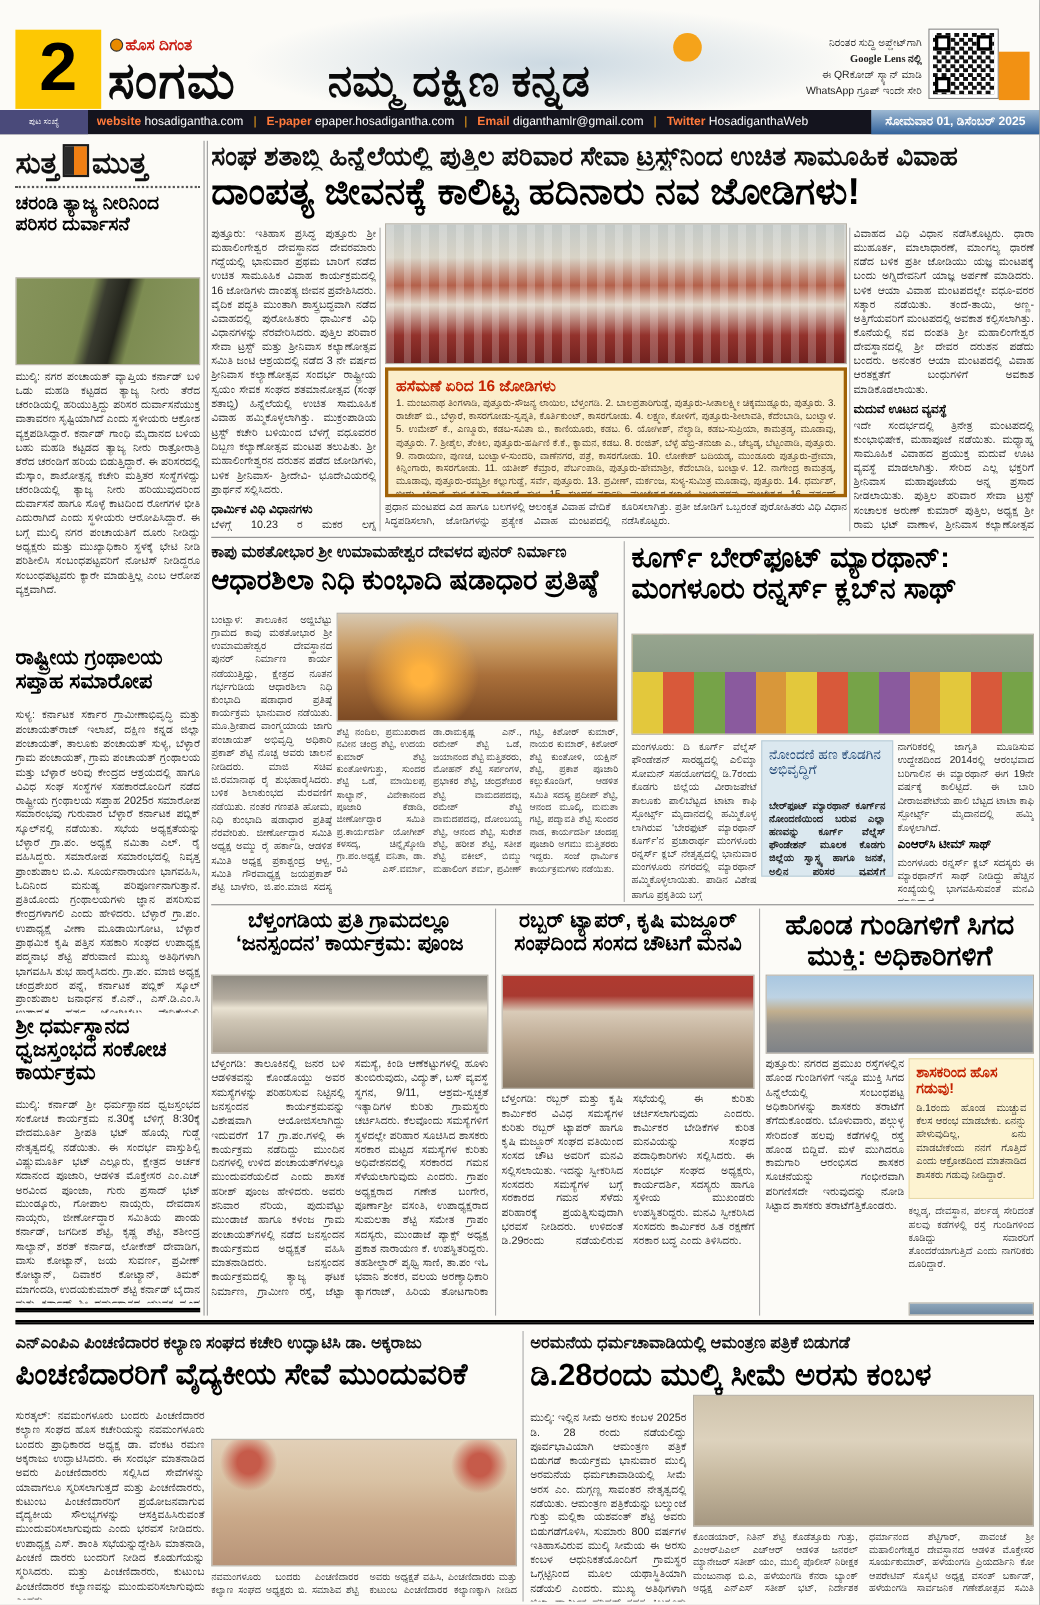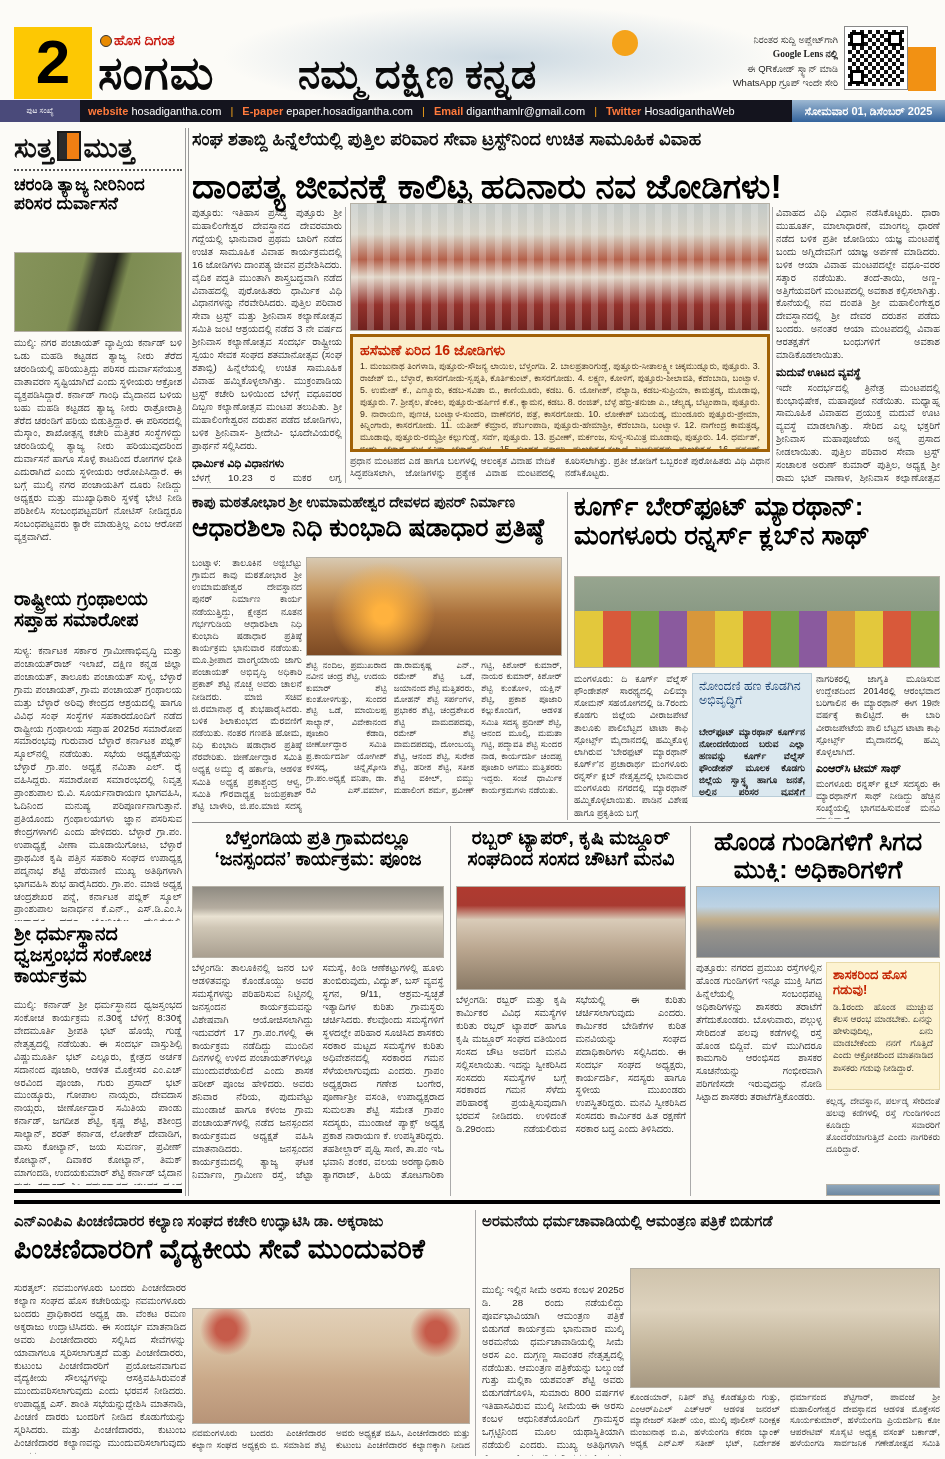--- a/index.html
+++ b/index.html
@@ -64,22 +64,22 @@
   .sb-t1{left:14px;top:176px;width:168px;height:74px;font-size:17px;}
   .sb-ph{left:14px;top:252px;width:168px;height:80px;}
   .sb-b1{left:14px;top:337px;width:168px;height:248px;}
   .sb-t2{left:14px;top:589px;width:168px;height:52px;font-size:19px;}
   .sb-b2{left:14px;top:645px;width:168px;height:276px;}
   .sb-t3{left:14px;top:924px;width:168px;height:72px;font-size:19px;}
   .sb-b3{left:14px;top:999px;width:168px;height:186px;}
   .sb-sep{left:14px;top:1189px;width:168px;}
   .sb-vr{left:185px;top:128px;height:1068px;}
   
-  .wd-kick{left:192px;top:129px;width:748px;height:26px;font-size:18px;}
-  .wd-hl{left:192px;top:168px;width:748px;height:46px;font-size:34px;}
+  .wd-kick{left:192px;top:129px;width:748px;height:26px;font-size:24px;}
+  .wd-hl{left:192px;top:156px;width:748px;height:46px;font-size:34px;}
   .wd-c1{left:192px;top:207px;width:150px;height:276px;}
   .wd-vr1{left:345px;top:207px;height:276px;}
   .wd-ph{left:350px;top:203px;width:420px;height:128px;}
   .wd-box{left:350px;top:334px;width:420px;height:118px;background:#fbeecb;border:3px solid #a16207;padding:5px 7px;overflow:hidden;}
   .wd-box-t{color:#c32200;font-weight:bold;font-size:14px;margin-bottom:2px;}
   .wd-box-b{font-size:8.8px;line-height:1.35;text-align:justify;color:#3a2a1a;}
   .wd-cap{left:350px;top:455px;width:420px;height:30px;column-count:2;column-gap:10px;font-size:9.3px;}
   .wd-vr2{left:772px;top:207px;height:276px;}
   .wd-c2{left:776px;top:207px;width:164px;height:276px;}
   .wd-hr{left:192px;top:488px;width:748px;}
@@ -252,17 +252,18 @@
   <div class="abs drule page-sep"></div>
 
   <div class="abs kick pn-kick">ಎನ್‌ಎಂಪಿಎ ಪಿಂಚಣಿದಾರರ ಕಲ್ಯಾಣ ಸಂಘದ ಕಚೇರಿ ಉದ್ಘಾಟಿಸಿ ಡಾ. ಅಕ್ಕರಾಜು</div>
   <div class="abs hl pn-hl">ಪಿಂಚಣಿದಾರರಿಗೆ ವೈದ್ಯಕೀಯ ಸೇವೆ ಮುಂದುವರಿಕೆ</div>
   <div class="abs body-txt pn-body">ಸುರತ್ಕಲ್: ನವಮಂಗಳೂರು ಬಂದರು ಪಿಂಚಣಿದಾರರ ಕಲ್ಯಾಣ ಸಂಘದ ಹೊಸ ಕಚೇರಿಯನ್ನು ನವಮಂಗಳೂರು ಬಂದರು ಪ್ರಾಧಿಕಾರದ ಅಧ್ಯಕ್ಷ ಡಾ. ವೆಂಕಟ ರಮಣ ಅಕ್ಕರಾಜು ಉದ್ಘಾಟಿಸಿದರು. ಈ ಸಂದರ್ಭ ಮಾತನಾಡಿದ ಅವರು ಪಿಂಚಣಿದಾರರು ಸಲ್ಲಿಸಿದ ಸೇವೆಗಳನ್ನು ಯಾವಾಗಲೂ ಸ್ಮರಿಸಲಾಗುತ್ತದೆ ಮತ್ತು ಪಿಂಚಣಿದಾರರು, ಕುಟುಂಬ ಪಿಂಚಣಿದಾರರಿಗೆ ಪ್ರಯೋಜನವಾಗುವ ವೈದ್ಯಕೀಯ ಸೌಲಭ್ಯಗಳನ್ನು ಆಸಕ್ತಿವಹಿಸಿರುವಂತೆ ಮುಂದುವರಿಸಲಾಗುವುದು ಎಂದು ಭರವಸೆ ನೀಡಿದರು. ಉಪಾಧ್ಯಕ್ಷ ಎಸ್. ಶಾಂತಿ ಸಭೆಯನ್ನುದ್ದೇಶಿಸಿ ಮಾತನಾಡಿ, ಪಿಂಚಣಿ ದಾರರು ಬಂದರಿಗೆ ನೀಡಿದ ಕೊಡುಗೆಯನ್ನು ಸ್ಮರಿಸಿದರು. ಮತ್ತು ಪಿಂಚಣಿದಾರರು, ಕುಟುಂಬ ಪಿಂಚಣಿದಾರರ ಕಲ್ಯಾಣವನ್ನು ಮುಂದುವರಿಸಲಾಗುವುದು ಎಂದರು.</div>
   <div class="ph ph-pension pn-ph"></div>
   <div class="abs body-txt pn-cap">ನವಮಂಗಳೂರು ಬಂದರು ಪಿಂಚಣಿದಾರರ ಕಲ್ಯಾಣ ಸಂಘದ ಅಧ್ಯಕ್ಷರು ಬಿ. ಸಮಾಶಿವ ಶೆಟ್ಟಿ ಅವರು ಅಧ್ಯಕ್ಷತೆ ವಹಿಸಿ, ಪಿಂಚಣಿದಾರರು ಮತ್ತು ಕುಟುಂಬ ಪಿಂಚಣಿದಾರರ ಕಲ್ಯಾಣಕ್ಕಾಗಿ ನೀಡಿದ ಬೆಂಬಲಕ್ಕಾಗಿ ಅಧ್ಯಕ್ಷರು ಮತ್ತು ಉಪಾಧ್ಯಕ್ಷರಿಗೆ ಕೃತಜ್ಞತೆ ಸಲ್ಲಿಸಿದರು. ಎನ್‌ಎಂಪಿ ಪಿಂಚಣಿದಾರರ ಕಲ್ಯಾಣ ಸಂಘದ ಕಾರ್ಯದರ್ಶಿ ಎಚ್‌ಆರ್ ದಿನೇಶ್ ಆಚಾರ್ ಸ್ವಾಗತಿಸಿದರು. ಶ್ರೀದೇವಿ ರಾವ್ ವಂದಿಸಿದರು.</div>
   <div class="abs vrule bt-vr"></div>
 
   <div class="abs kick km-kick">ಅರಮನೆಯ ಧರ್ಮಚಾವಾಡಿಯಲ್ಲಿ ಆಮಂತ್ರಣ ಪತ್ರಿಕೆ ಬಿಡುಗಡೆ</div>
+  <div class="abs hl km-hl">ಡಿ.28ರಂದು ಮುಲ್ಕಿ ಸೀಮೆ ಅರಸು ಕಂಬಳ</div>
   <div class="abs body-txt km-body">ಮುಲ್ಕಿ: ಇಲ್ಲಿನ ಸೀಮೆ ಅರಸು ಕಂಬಳ 2025ರ ಡಿ. 28 ರಂದು ನಡೆಯಲಿದ್ದು ಪೂರ್ವಭಾವಿಯಾಗಿ ಆಮಂತ್ರಣ ಪತ್ರಿಕೆ ಬಿಡುಗಡೆ ಕಾರ್ಯಕ್ರಮ ಭಾನುವಾರ ಮುಲ್ಕಿ ಅರಮನೆಯ ಧರ್ಮಚಾವಾಡಿಯಲ್ಲಿ ಸೀಮೆ ಅರಸ ಎಂ. ದುಗ್ಗಣ್ಣ ಸಾವಂತರ ನೇತೃತ್ವದಲ್ಲಿ ನಡೆಯಿತು. ಆಮಂತ್ರಣ ಪತ್ರಿಕೆಯನ್ನು ಬಲ್ಮುಂಜೆ ಗುತ್ತು ಮಲ್ಲಿಕಾ ಯಶವಂತ್ ಶೆಟ್ಟಿ ಅವರು ಬಿಡುಗಡೆಗೊಳಿಸಿ, ಸುಮಾರು 800 ವರ್ಷಗಳ ಇತಿಹಾಸವಿರುವ ಮುಲ್ಕಿ ಸೀಮೆಯ ಈ ಅರಸು ಕಂಬಳ ಆಧುನಿಕತೆಯೊಂದಿಗೆ ಗ್ರಾಮಸ್ಥರ ಒಗ್ಗಟ್ಟಿನಿಂದ ಮೂಲ ಯಥಾಸ್ಥಿತಿಯಾಗಿ ನಡೆಯಲಿ ಎಂದರು. ಮುಖ್ಯ ಅತಿಥಿಗಳಾಗಿ ಜಿಲ್ಲಾ ಧಾರ್ಮಿಕ ಪರಿಷತ್ ಸದಸ್ಯ ಕಿಬರೂರು ಸುಬ್ರಹ್ಮಣ್ಯ</div>
   <div class="ph ph-kambala km-ph"></div>
   <div class="abs body-txt km-cols">ಕೊಂಡಯಾರ್, ನಿತಿನ್ ಶೆಟ್ಟಿ ಕೊಡೆತ್ತೂರು ಗುತ್ತು, ಎಂಆರ್‌ಪಿಎಲ್ ಎಚ್‌ಆರ್ ಆಡಳಿತ ಜನರಲ್ ಮ್ಯಾನೇಜರ್ ಸತೀಶ್ ಯಂ, ಮುಲ್ಕಿ ಪೊಲೀಸ್ ನಿರೀಕ್ಷಕ ಮಂಜುನಾಥ ಬಿ.ಎ, ಹಳೆಯಂಗಡಿ ಕೆನರಾ ಬ್ಯಾಂಕ್ ಅಧ್ಯಕ್ಷ ಎನ್‌ಎಸ್ ಸತೀಶ್ ಭಟ್, ನಿರ್ದೇಶಕ ಧರ್ಮಾನಂದ ಶೆಟ್ಟಿಗಾರ್, ಪಾವಂಜೆ ಶ್ರೀ ಮಹಾಲಿಂಗೇಶ್ವರ ದೇವಸ್ಥಾನದ ಆಡಳಿತ ಮೊಕ್ತೇಸರ ಸೂರ್ಯಕುಮಾರ್, ಹಳೆಯಂಗಡಿ ಪ್ರಿಯದರ್ಶಿನಿ ಕೋ ಆಪರೇಟಿವ್ ಸೊಸೈಟಿ ಅಧ್ಯಕ್ಷ ವಸಂತ್ ಬರ್ಕಾಡ್, ಹಳೆಯಂಗಡಿ ಸಾರ್ವಜನಿಕ ಗಣೇಶೋತ್ಸವ ಸಮಿತಿ ಅಧ್ಯಕ್ಷ ಸಂತೋಷ್ ಕುಮಾರ್, ಗೌತಮ್ ಜೈನ್ ಮುಲ್ಕಿ ಅರಮನೆ, ಎಜಿಯನ್ ನಾಲ್ಕೂರ್ ದೇವಯ್ಯರು ಮತ್ತಿತರರು ಇದ್ದರು. ಪ್ರಶಾಂತ್ ನಿರ್ಮಲಗಿರಿ ಕಾರ್ಯಕ್ರಮ ನಿರೂಪಿಸಿದರು.</div>
 
 </div>
 
 </body></html>

